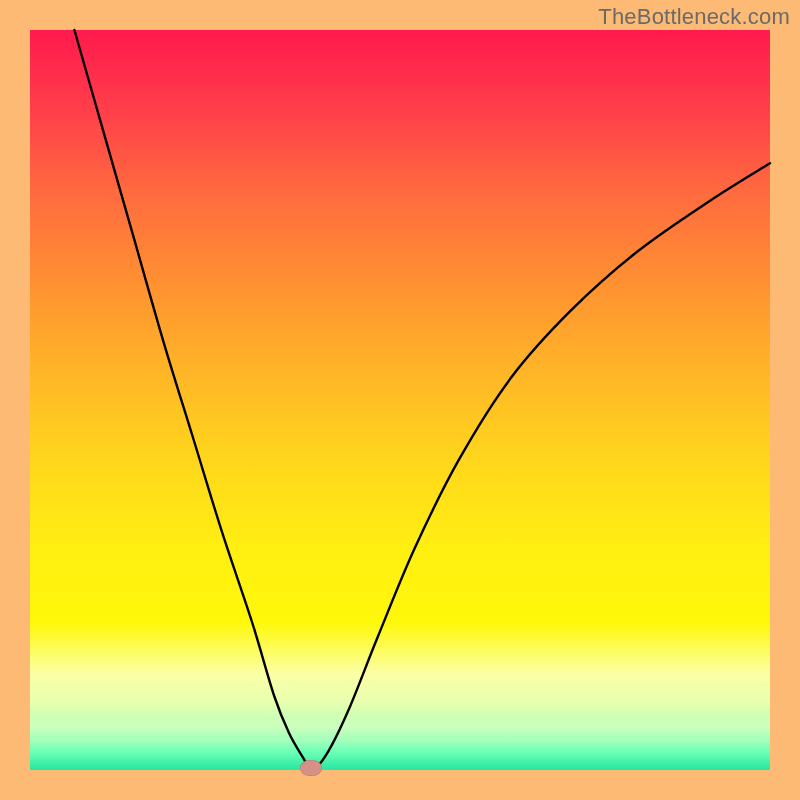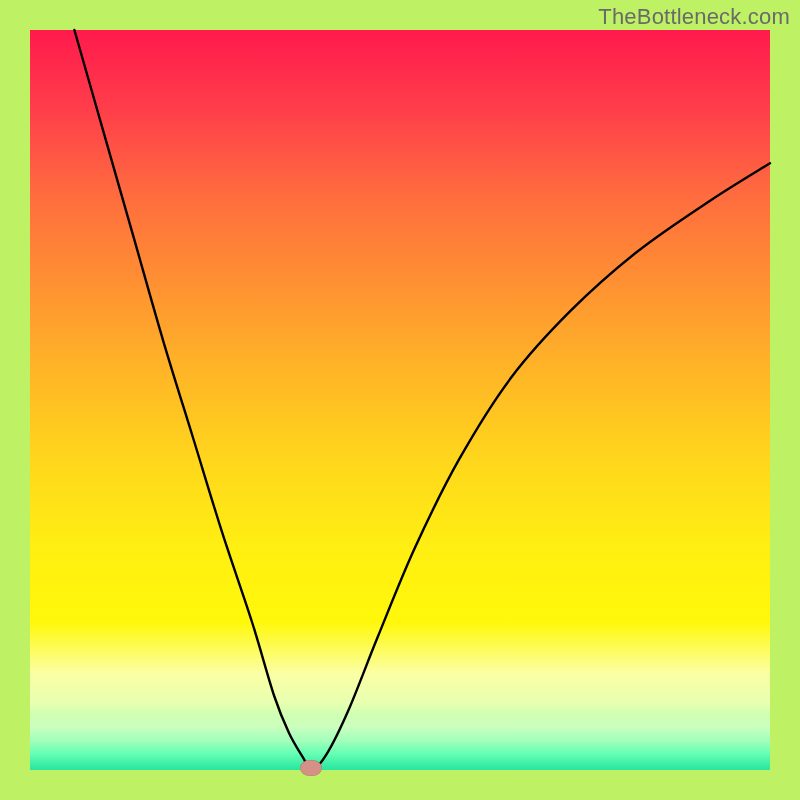--- a/index.html
+++ b/index.html
@@ -10,21 +10,21 @@
     background: #000;
     overflow: hidden;
     font-family: Arial, Helvetica, sans-serif;
   }
   .frame {
     position: absolute;
     left: 0;
     top: 0;
     width: 800px;
     height: 800px;
-    background: #bef264;
+    background: #fdba74;
   }
   .plot-bg {
     position: absolute;
     left: 30px;
     top: 30px;
     width: 740px;
     height: 740px;
     background: linear-gradient(to bottom,
       #ff1a4d 0%,
       #ff3f4a 11%,

